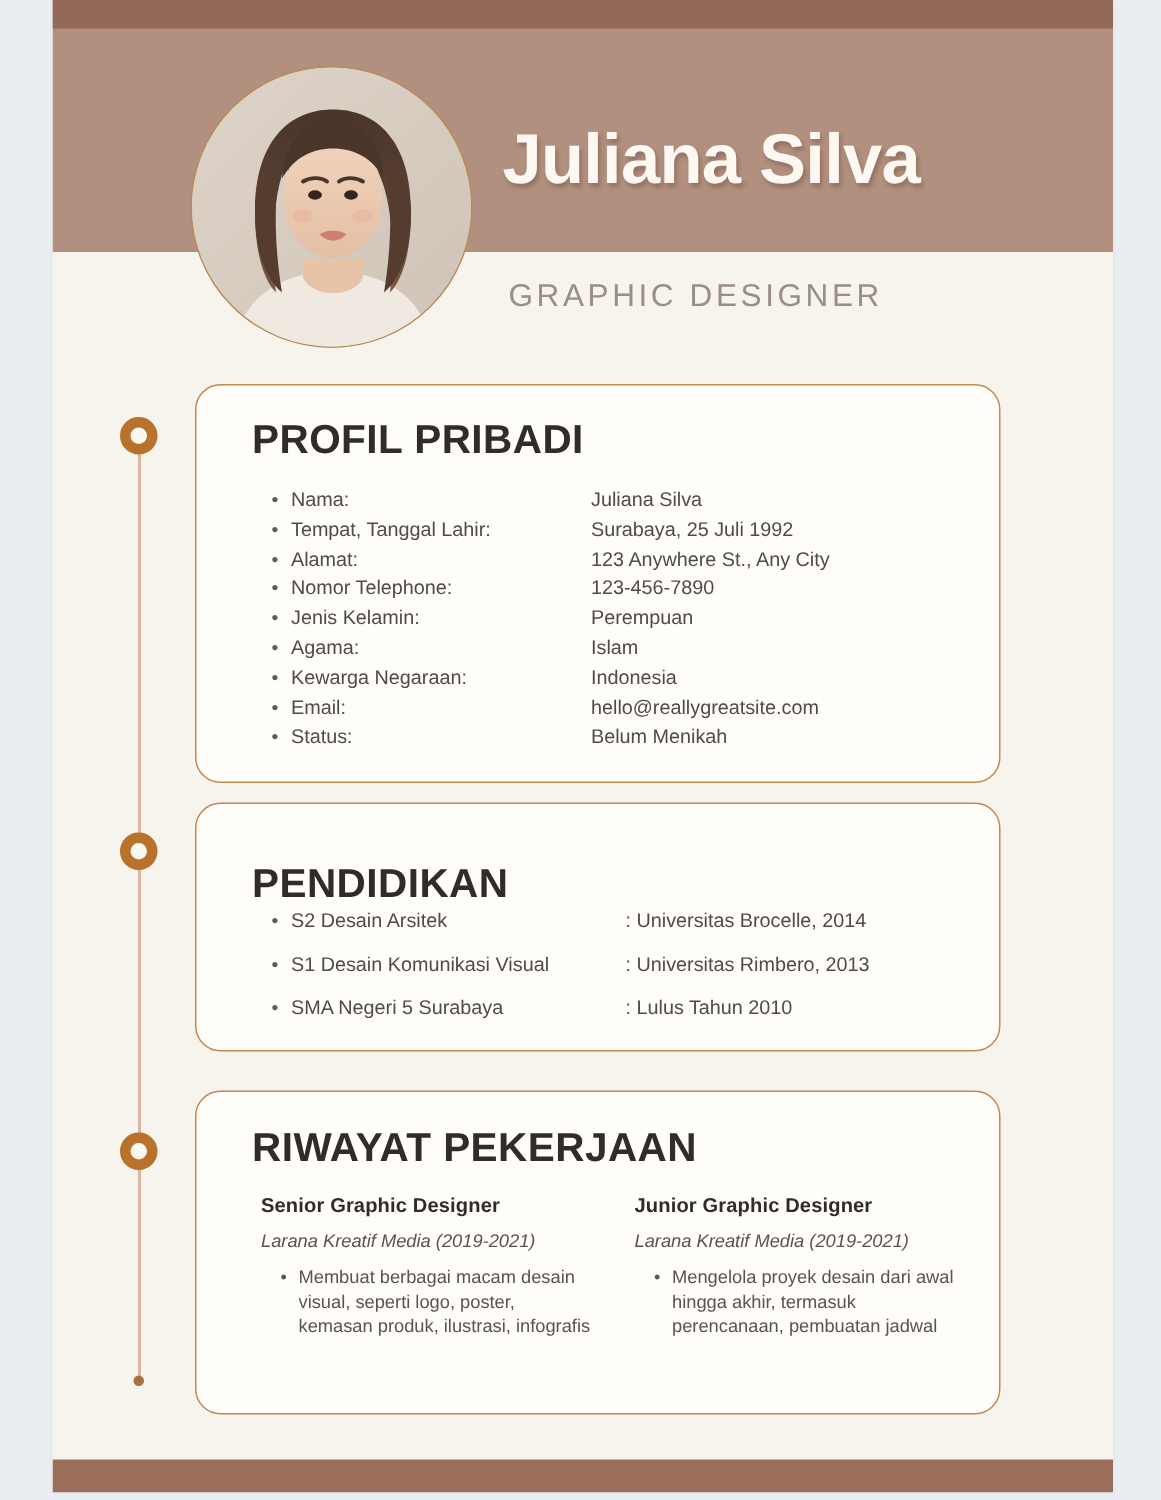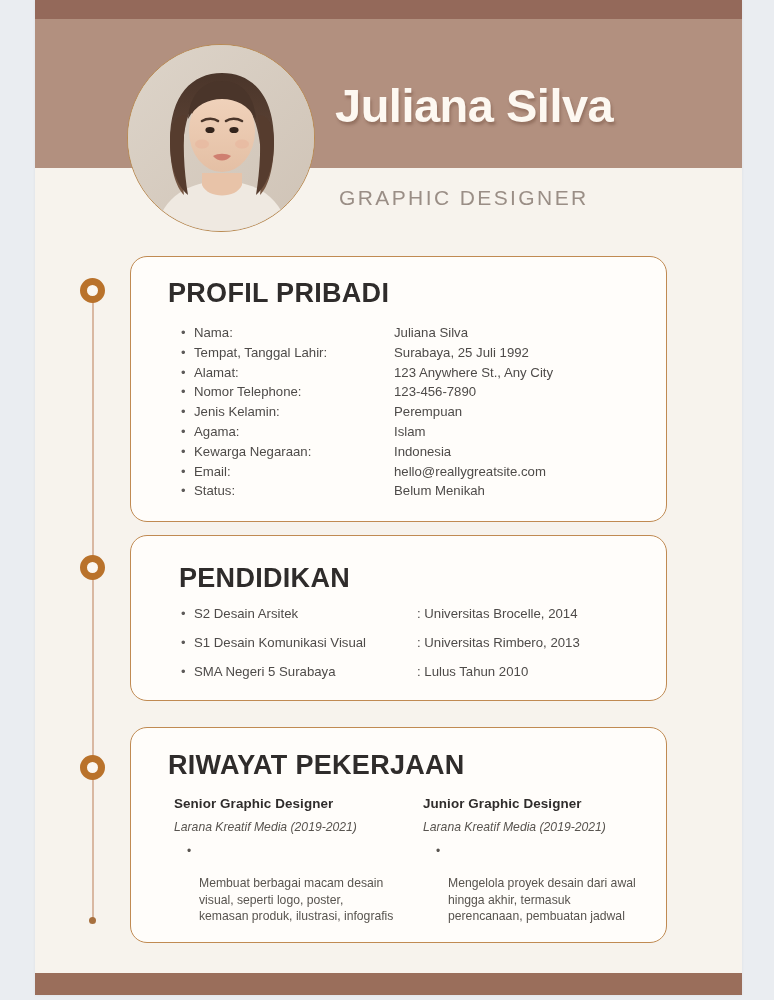--- a/index.html
+++ b/index.html
@@ -137,21 +137,21 @@
   .card-heading {
     position: absolute;
     left: 37px;
     font-size: 27px;
     font-weight: 700;
     color: #2f2c2b;
     letter-spacing: 0.3px;
     white-space: nowrap;
   }
   #heading-profil    { top: 21px; }
-  #heading-pendidikan{ top: 27px; margin-left: 11px; }
+  #heading-pendidikan{ top: 38px; }
   #heading-riwayat   { top: 22px; }
 
   
   #profil-list {
     position: absolute;
     left: 50px;
     top: 68px;
     width: 470px;
   }
   .profil-row {
@@ -241,21 +241,20 @@
     width: 12px;
     font-size: 12px;
     color: #58544f;
     line-height: 16.6px;
     flex-shrink: 0;
   }
   .job-duty-text {
     font-size: 12.2px;
     line-height: 16.6px;
     color: #58544f;
-    margin-top: 32px;
   }
 
   
   #footer-bar {
     position: absolute;
     left: 0;
     top: 973px;
     width: 707px;
     height: 22px;
     background: #9a6e5b;

